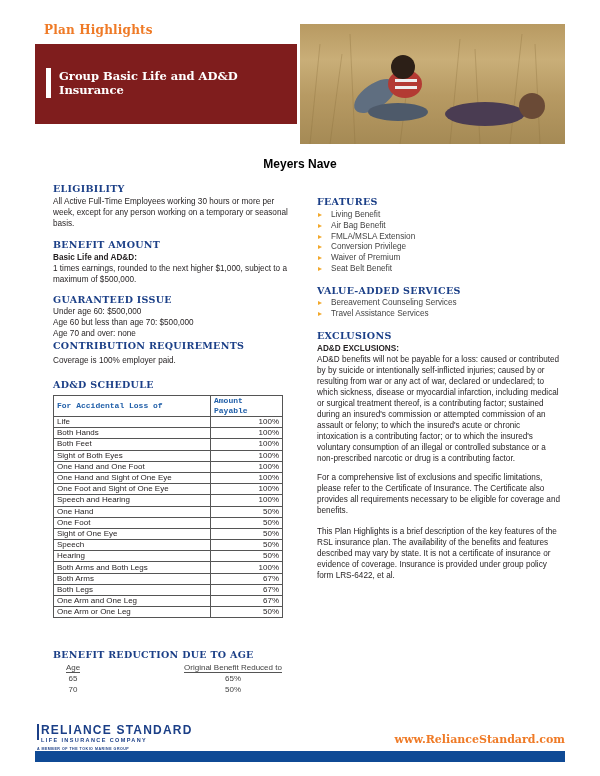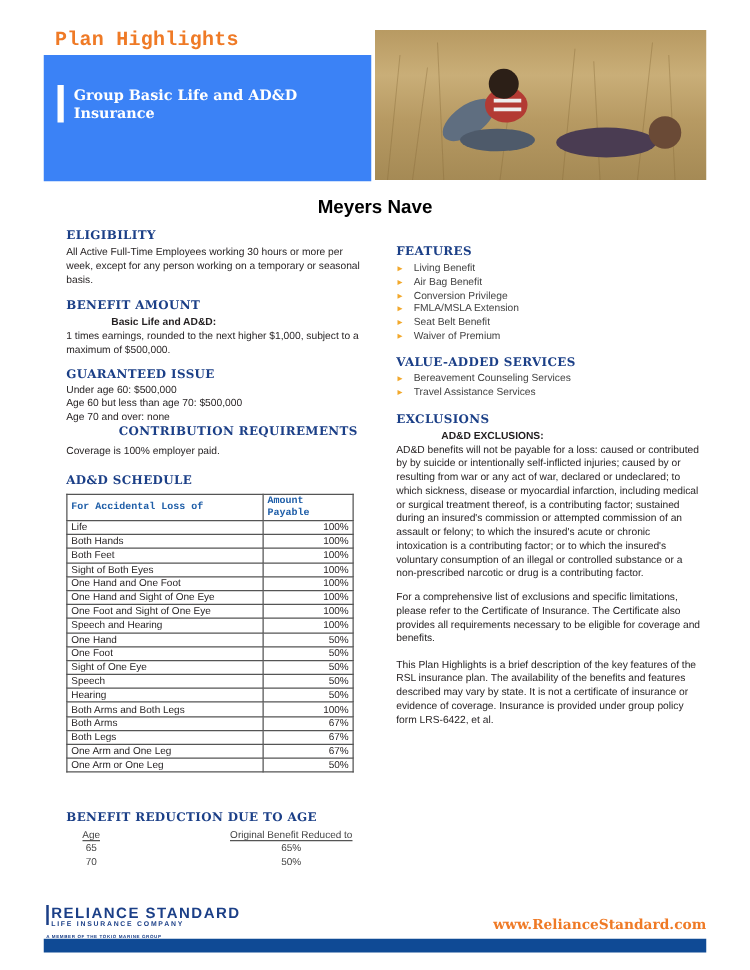--- a/index.html
+++ b/index.html
@@ -3,53 +3,53 @@
   <meta charset="utf-8">
   <style>
     * { box-sizing: border-box; margin: 0; padding: 0; }
     html, body { width: 600px; height: 776px; background: #ffffff; overflow: hidden; }
     body { position: relative; font-family: "Liberation Sans", sans-serif; color: #231f20; }
 
     .slab { font-family: "DejaVu Serif", serif; font-weight: bold; }
 
     #plan-title {
       position: absolute; left: 44px; top: 23px;
-      font-size: 16px; color: #ef7a26; letter-spacing: 0.2px; font-family: Liberation Mono, monospace;
+      font-size: 12px; color: #ef7a26; letter-spacing: 0.2px;
     }
     #orange-band {
-      position: absolute; left: 35px; top: 44px; width: 262px; height: 101px;
-      background: #3b82f6;
+      position: absolute; left: 35px; top: 44px; width: 262px; height: 80px;
+      background: #7f1d1d;
       text-decoration: underline;
     }
     #orange-band .bar {
       position: absolute; left: 11px; top: 24px; width: 5px; height: 30px; background: #ffffff;
     }
     #orange-band .title {
       position: absolute; left: 24px; top: 25px; width: 230px;
       font-size: 11.5px; line-height: 14px; color: #ffffff;
     }
     #hero-photo {
       position: absolute; left: 300px; top: 24px; width: 265px; height: 120px;
       overflow: hidden;
       background: linear-gradient(180deg, #b89a62 0%, #c9ae78 30%, #b79a63 60%, #a58a55 100%);
     }
 
     #employer-name {
       position: absolute; left: 0; width: 600px; top: 157px; text-align: center;
-      font-size: 15px; font-weight: bold; color: #000;
+      font-size: 12px; font-weight: bold; color: #000;
     }
 
     .section-h {
       position: absolute; font-size: 9.5px; color: #1b3f87; letter-spacing: 0.3px;
       text-transform: uppercase;
     }
     .body-text {
       position: absolute; font-size: 8.2px; line-height: 11px; color: #231f20;
     }
-    .bold { font-weight: bold; margin-left: 36px; }
+    .bold { font-weight: bold; }
 
     
     .lcol { left: 53px; width: 240px; }
 
     
     #add-table {
       position: absolute; left: 53px; top: 395px; width: 230px;
       border-collapse: collapse; font-size: 8px; color: #231f20;
     }
     #add-table td { border: 0.8px solid #555; padding: 0 3px; height: 11.2px; line-height: 10px; }
@@ -122,21 +122,21 @@
 
 <div class="section-h slab" style="left:53px; top:239px;">BENEFIT AMOUNT</div>
 <div class="body-text lcol bold" style="top:252px;">Basic Life and AD&amp;D:</div>
 <div class="body-text lcol" style="top:263px;">1 times earnings, rounded to the next higher $1,000, subject to a maximum of $500,000.</div>
 
 <div class="section-h slab" style="left:53px; top:294px;">GUARANTEED ISSUE</div>
 <div class="body-text lcol" style="top:306px;">Under age 60: $500,000</div>
 <div class="body-text lcol" style="top:317px;">Age 60 but less than age 70: $500,000</div>
 <div class="body-text lcol" style="top:328px;">Age 70 and over: none</div>
 
-<div class="section-h slab" style="left:53px; top:340px;margin-left:42px;">CONTRIBUTION REQUIREMENTS</div>
+<div class="section-h slab" style="left:53px; top:340px;">CONTRIBUTION REQUIREMENTS</div>
 <div class="body-text lcol" style="top:355px;">Coverage is 100% employer paid.</div>
 
 <div class="section-h slab" style="left:53px; top:379px;">AD&amp;D SCHEDULE</div>
 <table id="add-table">
   <tbody id="add-tbody">
       <tr class="hdr">
         <td>For Accidental Loss of</td>
         <td class="amt">Amount Payable</td>
       </tr>
       <tr>
@@ -227,24 +227,24 @@
   <div class="row">
     <div class="c1">70</div>
     <div class="c2">50%</div>
   </div>
 </div>
 
 <div class="section-h slab" style="left:317px; top:196px;">FEATURES</div>
 <ul class="bullets rcol" style="top:210px;">
   <li><span class="tri"></span><span>Living Benefit</span></li>
   <li><span class="tri"></span><span>Air Bag Benefit</span></li>
+  <li><span class="tri"></span><span>FMLA/MSLA Extension</span></li>
   <li><span class="tri"></span><span>Conversion Privilege</span></li>
-  <li><span class="tri"></span><span>FMLA/MSLA Extension</span></li>
+  <li><span class="tri"></span><span>Waiver of Premium</span></li>
   <li><span class="tri"></span><span>Seat Belt Benefit</span></li>
-  <li><span class="tri"></span><span>Waiver of Premium</span></li>
 </ul>
 
 <div class="section-h slab" style="left:317px; top:285px;">VALUE-ADDED SERVICES</div>
 <ul class="bullets rcol" style="top:298px;">
   <li><span class="tri"></span><span>Bereavement Counseling Services</span></li>
   <li><span class="tri"></span><span>Travel Assistance Services</span></li>
 </ul>
 
 <div class="section-h slab" style="left:317px; top:330px;">EXCLUSIONS</div>
 <div class="body-text rcol bold" style="top:343px;">AD&amp;D EXCLUSIONS:</div>

